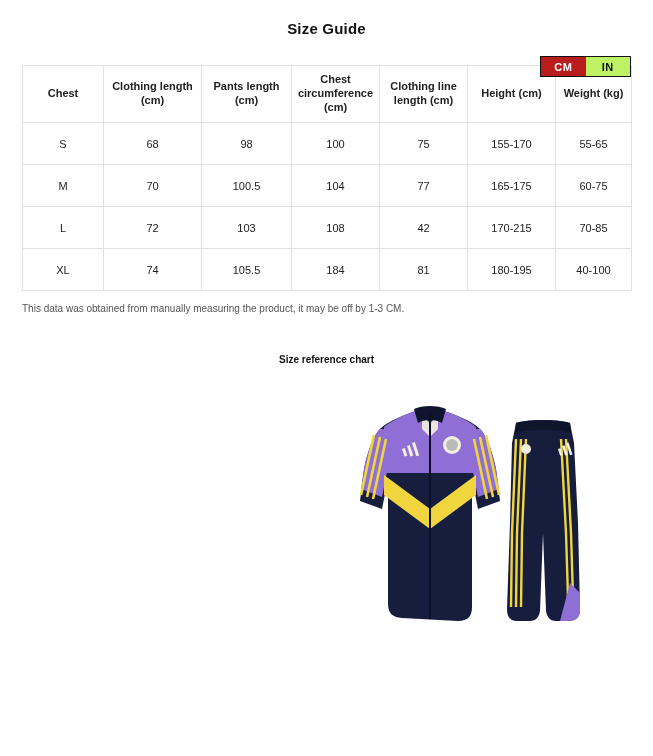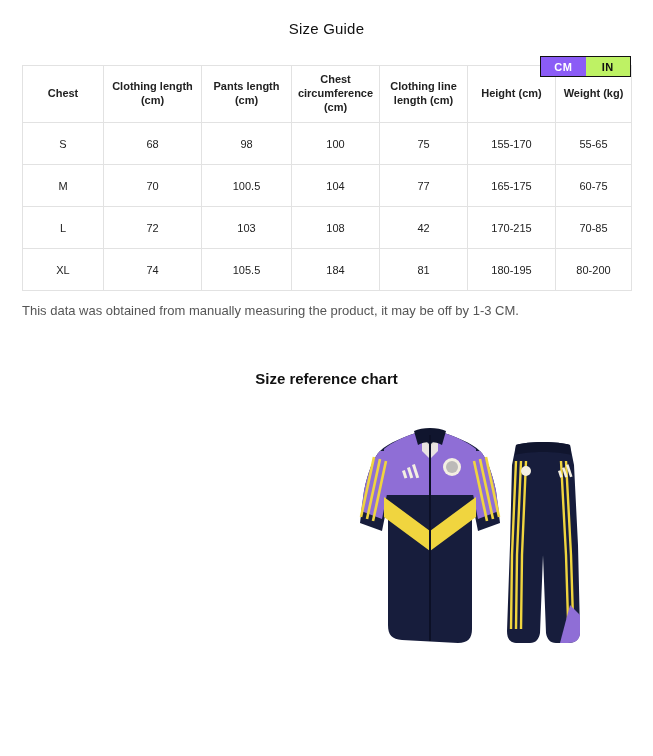--- a/index.html
+++ b/index.html
@@ -14,21 +14,21 @@
   }
   .page {
     position: relative;
     width: 653px;
     height: 756px;
     overflow: hidden;
   }
   .title {
     text-align: center;
     font-size: 15px;
-    font-weight: normal;
+    font-weight: bold;
     color: #111111;
     margin-top: 20px;
     letter-spacing: 0.2px;
   }
   .unit-toggle {
     position: absolute;
     right: 22px;
     top: 56px;
     display: flex;
     border: 1px solid #111111;
@@ -39,21 +39,21 @@
   .unit-toggle .unit {
     flex: 1;
     display: flex;
     align-items: center;
     justify-content: center;
     font-size: 11px;
     font-weight: bold;
     letter-spacing: 0.5px;
   }
   .unit-toggle .unit.active {
-    background: #8b5cf6;
+    background: #b91c1c;
     color: #ffffff;
   }
   .unit-toggle .unit.inactive {
     background: #bef264;
     color: #111111;
   }
   .table-wrap {
     margin: 0 22px;
     padding-top: 28px;
   }
@@ -83,29 +83,29 @@
   }
   table.size-table col.c0 { width: 81px; }
   table.size-table col.c1 { width: 98px; }
   table.size-table col.c2 { width: 90px; }
   table.size-table col.c3 { width: 88px; }
   table.size-table col.c4 { width: 88px; }
   table.size-table col.c5 { width: 88px; }
   table.size-table col.c6 { width: 76px; }
   .note {
     margin: 12px 22px 0 22px;
-    font-size: 13px;
+    font-size: 10px;
     color: #555555;
   }
   .subtitle {
     text-align: center;
-    font-size: 15px;
+    font-size: 10px;
     font-weight: bold;
     color: #111111;
-    margin-top: 52px;
+    margin-top: 40px;
   }
   .product-area {
     position: relative;
     width: 653px;
     height: 290px;
     margin-top: 8px;
   }
   .product-svg {
     position: absolute;
     left: 330px;
@@ -174,21 +174,21 @@
           <td>170-215</td>
           <td>70-85</td>
         </tr>
         <tr>
           <td>XL</td>
           <td>74</td>
           <td>105.5</td>
           <td>184</td>
           <td>81</td>
           <td>180-195</td>
-          <td>80-200</td>
+          <td>40-100</td>
         </tr>
       </tbody>
     </table>
   </div>
 
   <div class="note">This data was obtained from manually measuring the product, it may be off by 1-3 CM.</div>
 
   <div class="subtitle">Size reference chart</div>
 
   <div class="product-area">

